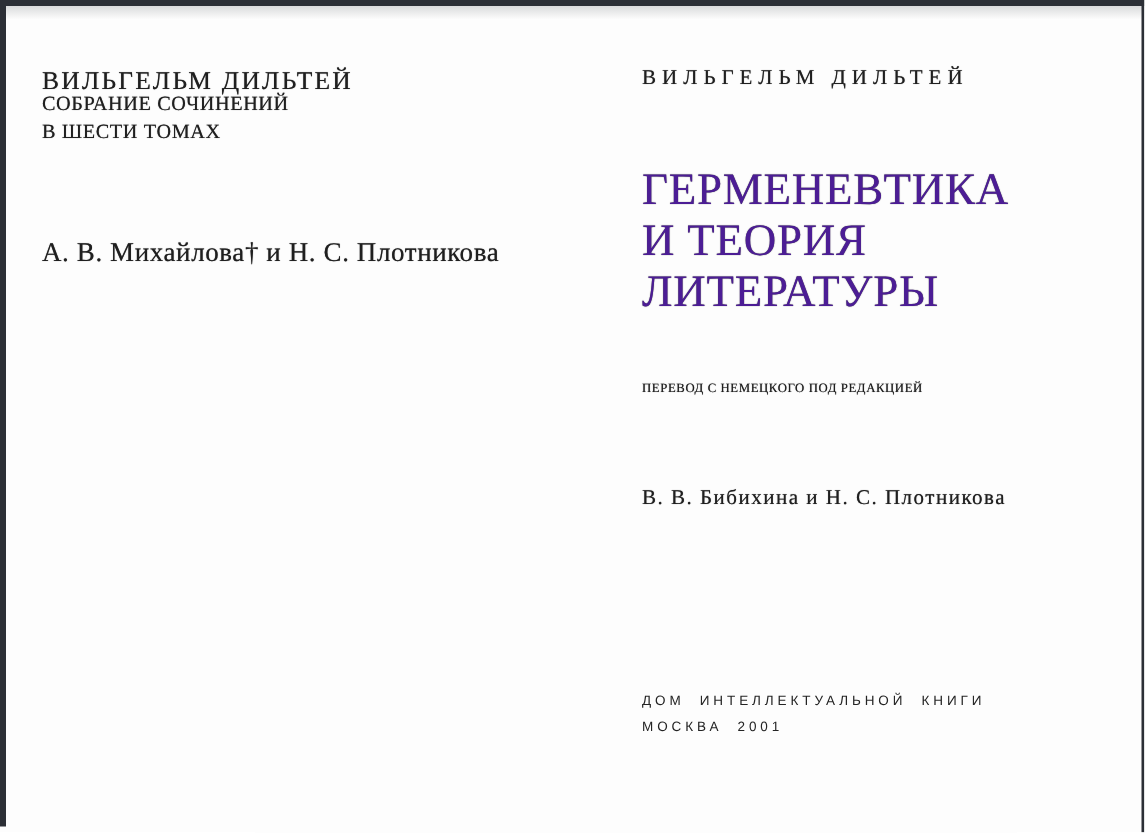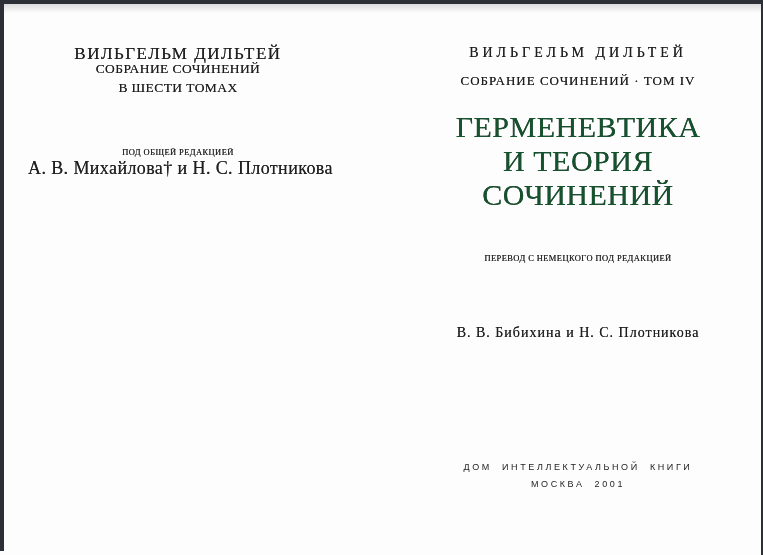--- a/index.html
+++ b/index.html
@@ -30,37 +30,36 @@
     top: 0;
     width: 300px;
     height: 555px;
   }
   .page-left  { left: 28px; }
   .page-right { left: 428px; }
   .tblock {
     position: absolute;
     left: 0;
     width: 100%;
-    text-align: center;
     white-space: nowrap;
     
     text-shadow: 0 0 0.5px rgba(20,20,20,0.75);
   }
 
   
   .l-author   { top: 44px;  font-size: 17px;   letter-spacing: 1.5px; }
   .l-series   { top: 59px;  font-size: 13.5px; letter-spacing: 0.4px; line-height: 19px; }
   .l-edlabel  { top: 147px; font-size: 8.5px;  letter-spacing: 0.4px; }
   .l-editors  { top: 158px; font-size: 18px;   letter-spacing: 0.4px; }
 
   
   .r-author   { top: 45px;  font-size: 14px;   letter-spacing: 4px; }
   .r-series   { top: 73px;  font-size: 13px;   letter-spacing: 1px; }
   .r-title    { top: 110px; font-size: 30px;   letter-spacing: 0.5px; line-height: 34px;
-                color: #14532d; text-shadow: 0 0 0.6px rgba(15,15,15,0.8); }
+                color: #4c1d95; text-shadow: 0 0 0.6px rgba(15,15,15,0.8); }
   .r-trlabel  { top: 253px; font-size: 8.5px;  letter-spacing: 0.4px; }
   .r-trans    { top: 277px; font-size: 14px;   letter-spacing: 1px; margin-top: 48px; }
   .r-publisher, .r-cityyear {
     font-family: "Liberation Sans", "DejaVu Sans", sans-serif;
     font-weight: normal;
     font-size: 9px;
     letter-spacing: 2.6px;
     word-spacing: 5px;
     color: #242424;
     text-shadow: none;
@@ -77,31 +76,29 @@
   <div class="edge-shadow"></div>
   <div class="edge edge-left"></div>
   <div class="edge edge-right"></div>
 
   <div class="page page-left">
     <div class="tblock l-author">ВИЛЬГЕЛЬМ ДИЛЬТЕЙ</div>
     <div class="tblock l-series">
       <div>СОБРАНИЕ СОЧИНЕНИЙ</div>
       <div>В ШЕСТИ ТОМАХ</div>
     </div>
-    <div class="tblock l-edlabel">ПОД ОБЩЕЙ РЕДАКЦИЕЙ</div>
     <div class="tblock l-editors">А. В. Михайлова† и Н. С. Плотникова</div>
   </div>
 
   <div class="page page-right">
     <div class="tblock r-author">ВИЛЬГЕЛЬМ ДИЛЬТЕЙ</div>
-    <div class="tblock r-series">СОБРАНИЕ СОЧИНЕНИЙ · ТОМ IV</div>
     <div class="tblock r-title">
       <div>ГЕРМЕНЕВТИКА</div>
       <div>И ТЕОРИЯ</div>
-      <div>СОЧИНЕНИЙ</div>
+      <div>ЛИТЕРАТУРЫ</div>
     </div>
     <div class="tblock r-trlabel">ПЕРЕВОД С НЕМЕЦКОГО ПОД РЕДАКЦИЕЙ</div>
     <div class="tblock r-trans">В. В. Бибихина и Н. С. Плотникова</div>
     <div class="tblock r-publisher">ДОМ ИНТЕЛЛЕКТУАЛЬНОЙ КНИГИ</div>
     <div class="tblock r-cityyear">МОСКВА 2001</div>
   </div>
 
 </div>
 
 </body></html>

